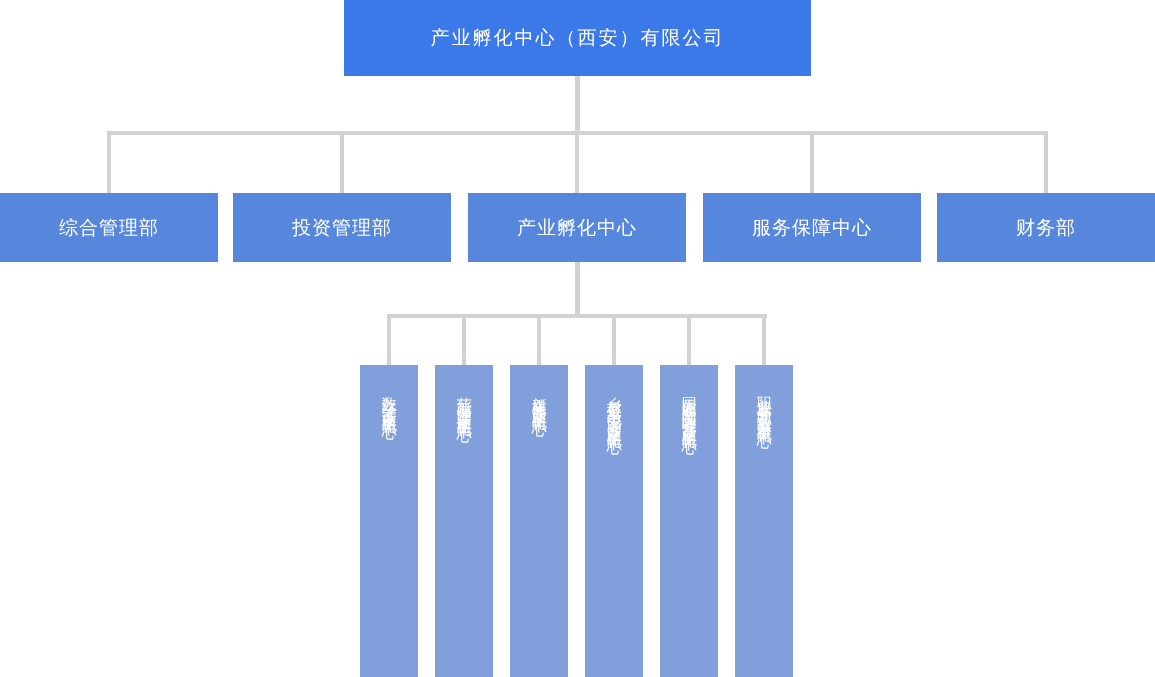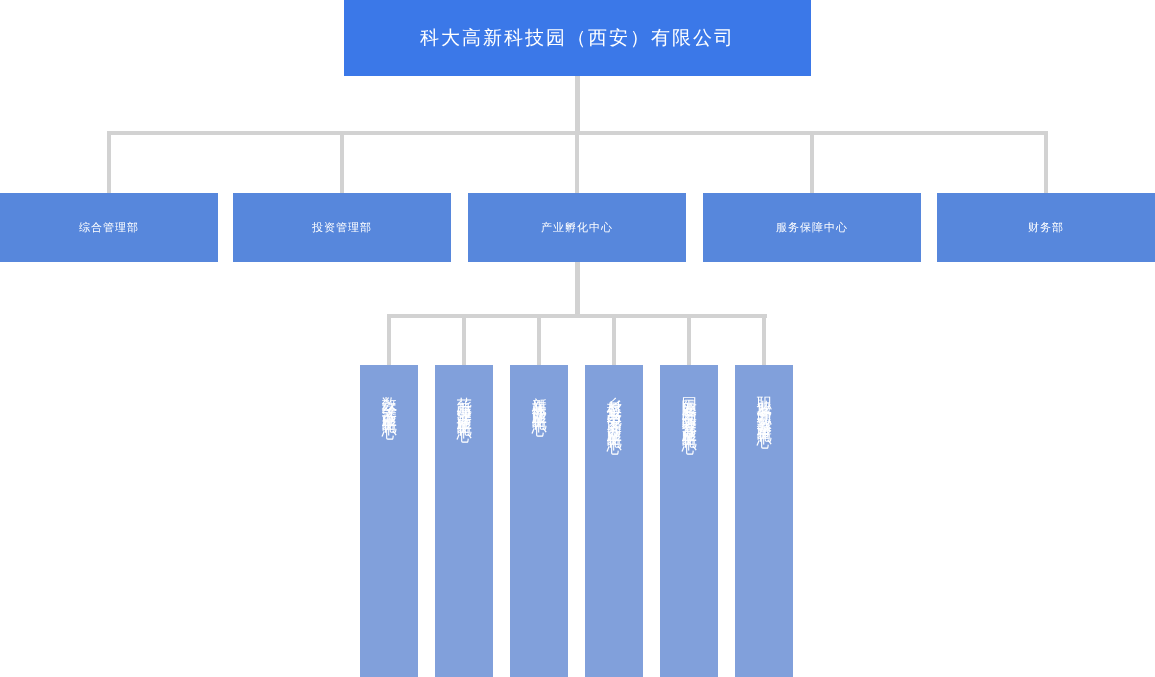--- a/index.html
+++ b/index.html
@@ -25,21 +25,21 @@
   }
   .root-box {
     left: 344px; top: 0; width: 467px; height: 76px;
     background: var(--c-root, #3B78E8);
     font-size: 19px;
     letter-spacing: 2px;
   }
   .dept-box {
     top: 193px; height: 69px; width: 218px;
     background: var(--c-dept, #5787DC);
-    font-size: 11px;
+    font-size: 19px;
     letter-spacing: 1px;
   }
   .dept-1 { left: 0; }
   .dept-2 { left: 233px; }
   .dept-3 { left: 468px; }
   .dept-4 { left: 703px; }
   .dept-5 { left: 937px; width: 218px; }
   .sub-box {
     top: 365px; height: 312px; width: 58px;
     background: var(--c-sub, #81A0DB);
@@ -81,21 +81,21 @@
   .sdrop-4 { left: 612px; top: 314px; width: 4px; height: 51px; }
   .sdrop-5 { left: 687px; top: 314px; width: 4px; height: 51px; }
   .sdrop-6 { left: 762px; top: 314px; width: 4px; height: 51px; }
 </style>
 </head>
 <body>
 
 <div id="chart">
 
   <div class="box root-box">
-    <span>科大高新科技园（西安）有限公司</span>
+    <span>产业孵化中心（西安）有限公司</span>
   </div>
 
   <div class="line v-trunk-1"></div>
   <div class="line h-rail-1"></div>
   <div class="line drop-1"></div>
   <div class="line drop-2"></div>
   <div class="line drop-3"></div>
   <div class="line drop-4"></div>
   <div class="line drop-5"></div>
 

